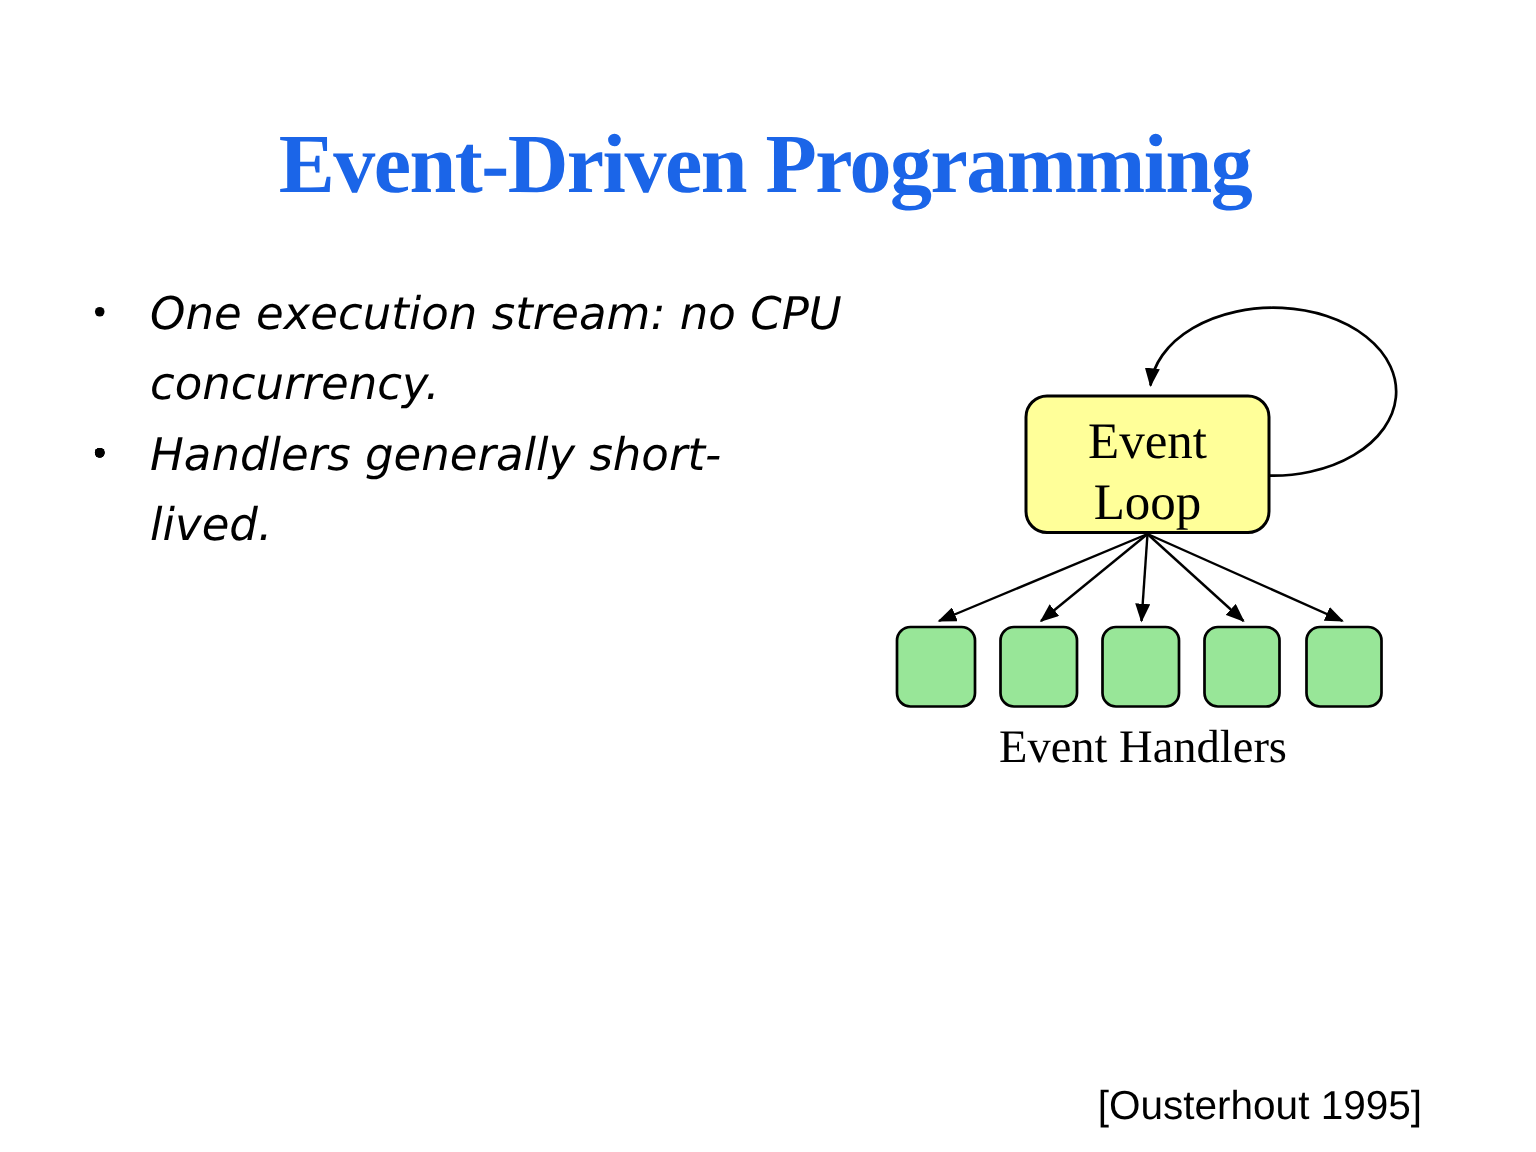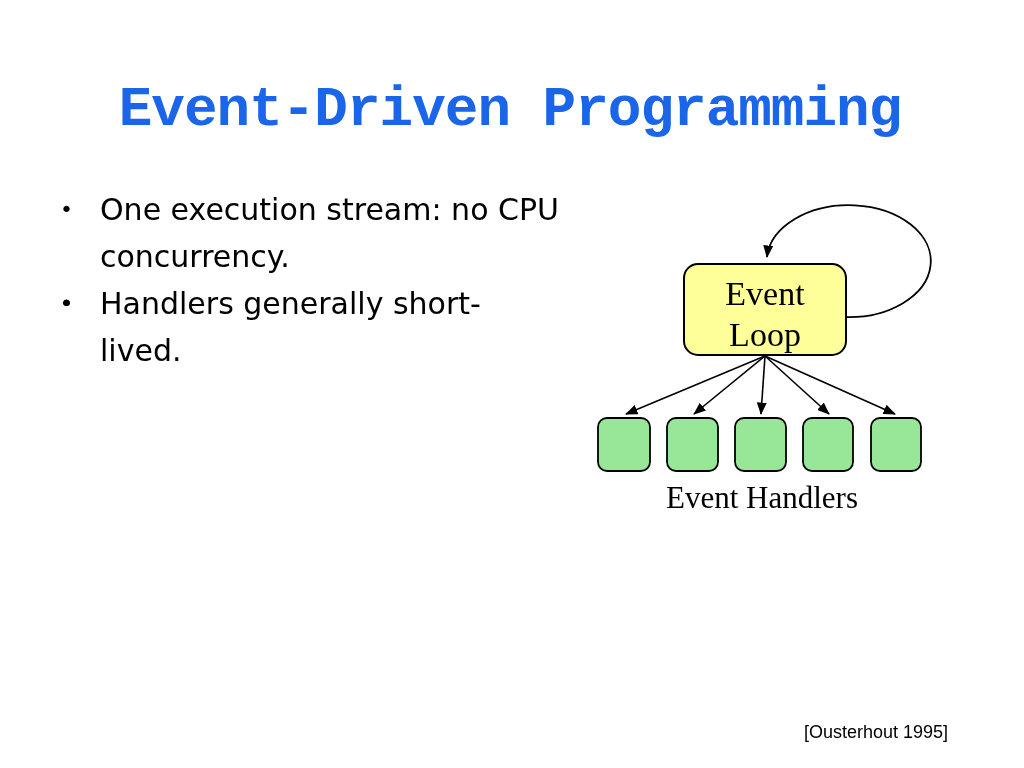--- a/index.html
+++ b/index.html
@@ -4,21 +4,21 @@
 <style>
   * { margin: 0; padding: 0; box-sizing: border-box; }
   html, body { width: 1024px; height: 768px; background: #ffffff; overflow: hidden; }
   body { position: relative; font-family: "DejaVu Sans", sans-serif; }
 
   .slide-title {
     position: absolute;
     left: 0; top: 78px;
     width: 1020px;
     text-align: center;
-    font-family: Liberation Mono, monospace;
+    font-family: Liberation Serif, serif;
     font-size: 56px;
     font-weight: 700;
     letter-spacing: -1px;
   }
 
   .bullet-list {
     position: absolute;
     left: 58px; top: 186px;
     width: 560px;
     list-style: none;
@@ -30,37 +30,37 @@
     line-height: 47px;
     color: #000000;
   }
   .bullet-marker {
     position: absolute;
     left: 2px; top: 0;
     font-size: 22px;
     line-height: 47px;
     color: #000000;
   }
-  .bullet-text { white-space: pre-line; }
+  .bullet-text { white-space: pre-line; font-style: italic; }
 
   .diagram-svg {
     position: absolute;
     left: 560px; top: 180px;
     width: 464px; height: 350px;
   }
   .diagram-label {
     font-family: "Liberation Serif", serif;
     fill: #000000;
   }
 
   .citation {
     position: absolute;
     right: 76px; top: 722px;
     font-family: "Liberation Sans", sans-serif;
-    font-size: 18px;
+    font-size: 27px;
     color: #000000;
     text-align: right;
   }
 </style>
 </head>
 <body>
 
 <div class="slide-title" style="color: rgb(27, 101, 232);">Event-Driven Programming</div>
 
 <ul class="bullet-list">

